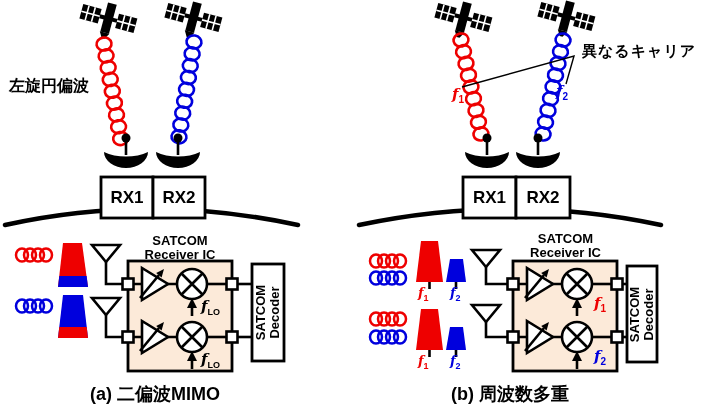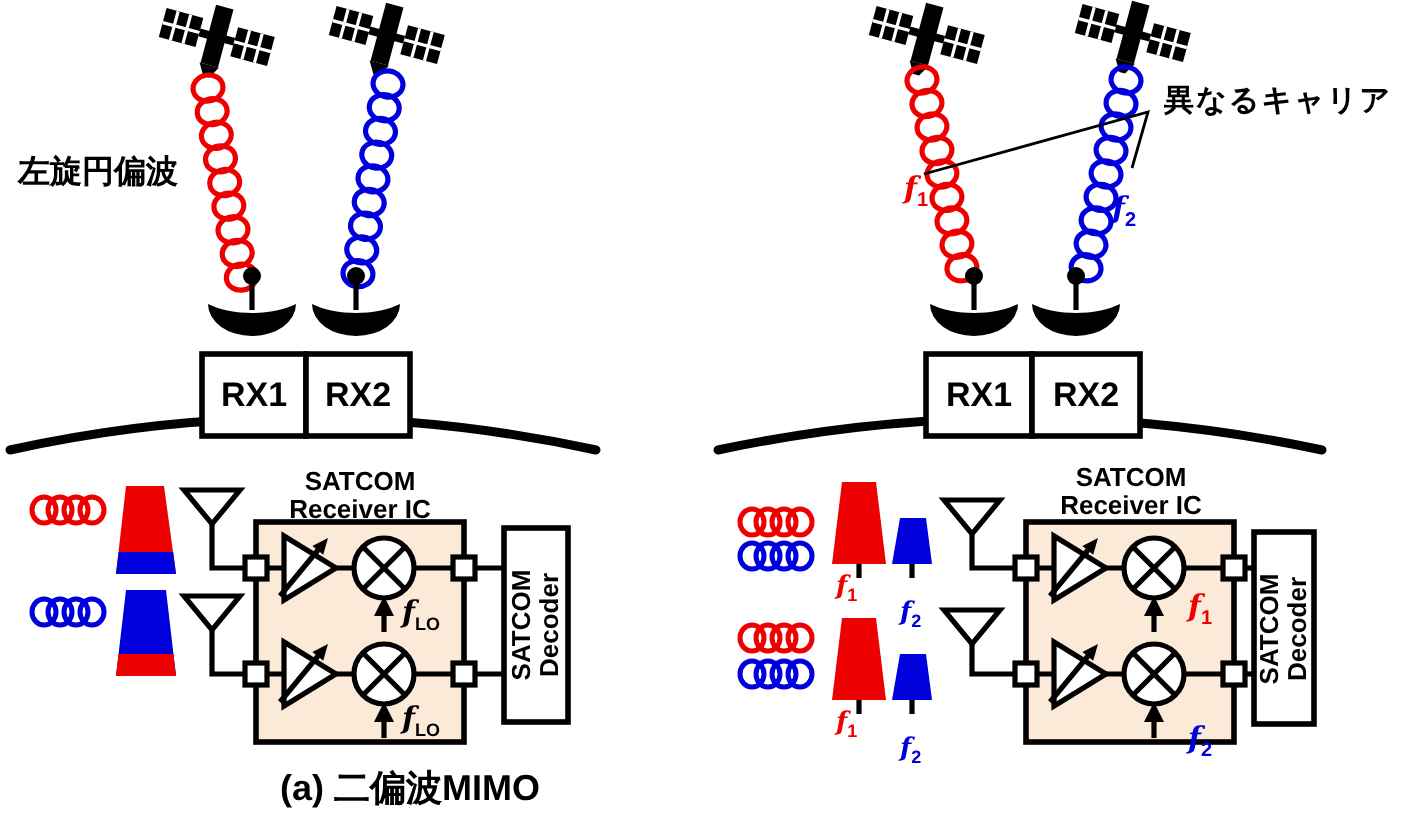--- a/index.html
+++ b/index.html
@@ -15,28 +15,28 @@
   .txt{position:absolute;white-space:nowrap;color:#000;font-weight:bold;}
   .jp-label{font-size:16px;}
   .carrier{font-size:15px;line-height:19px;letter-spacing:1px;}
   .carrier span{display:block;}
   .rx{display:flex;align-items:center;justify-content:center;font-size:17px;}
   .ic-title{text-align:center;font-size:13px;line-height:13.5px;}
   .ic-title span{display:block;}
   .decoder-box-txt{display:flex;align-items:center;justify-content:center;}
   .decoder-inner{transform:rotate(-90deg);text-align:center;font-size:13px;line-height:13.5px;font-weight:bold;white-space:nowrap;}
   .decoder-inner span{display:block;}
-  .caption{font-size:18px;text-align:right;}
+  .caption{font-size:18px;text-align:center;}
   .fl{font-size:15px;}
   .fl .fi{font-family:"DejaVu Serif",serif;font-style:italic;font-weight:bold;}
   .fl sub{font-size:10px;font-weight:bold;font-family:"Liberation Sans",sans-serif;}
   .fl-small{font-size:13px;}
   .fl-small sub{font-size:9px;}
   .red{color:var(--red);}
-  .blue{color:var(--blue);margin-top:13px;}
+  .blue{color:var(--blue);}
   svg .wire{stroke:#000;stroke-width:2.6;fill:none;}
   svg .thin{stroke:#000;stroke-width:1.4;fill:none;}
   svg .comp{fill:#fff;stroke:#000;stroke-width:2.6;}
   svg .box{fill:#fff;stroke:#000;stroke-width:2.8;}
   svg .icbox{fill:var(--ic-fill);stroke:#000;stroke-width:2.8;}
   svg .ground{stroke:#000;stroke-width:4.5;fill:none;stroke-linecap:round;}
 </style>
 </head>
 <body>
 
@@ -210,14 +210,15 @@
   </div>
 </div>
 <div class="txt decoder-box-txt" style="left:627px;top:266px;width:30px;height:96px;">
   <div class="decoder-inner">
     <span>SATCOM</span>
     <span>Decoder</span>
   </div>
 </div>
 
 <div class="txt caption" style="left:40px;top:382px;width:230px;">(a) 二偏波MIMO</div>
+<div class="txt caption" style="left:396px;top:382px;width:228px;">(b) 周波数多重</div>
 
 </div>
 
 </body></html>

